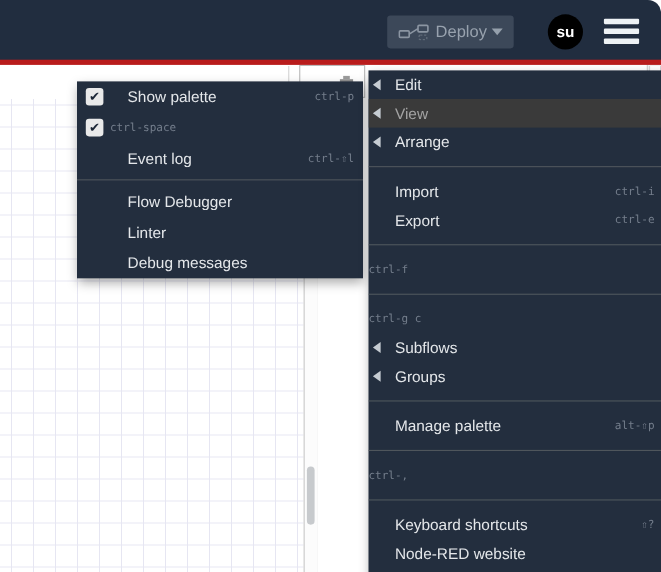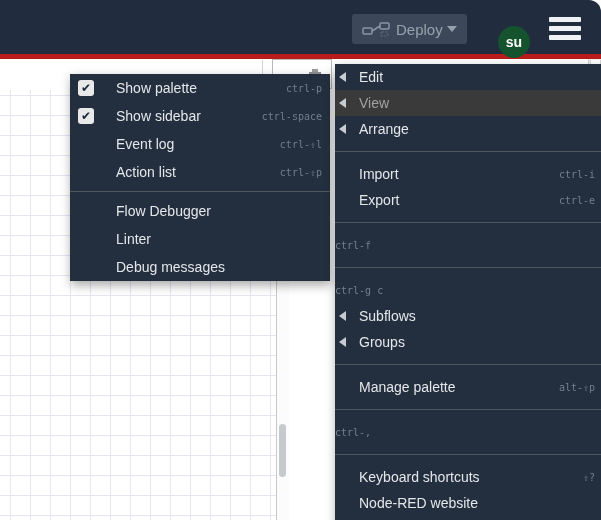--- a/index.html
+++ b/index.html
@@ -9,22 +9,22 @@
   
   .header{position:absolute;left:0;top:0;width:601px;height:54px;background:#212d3f;
           border-bottom:5px solid #b91c1c;border-top-right-radius:12px;}
   .deploy-btn{position:absolute;left:352px;top:14px;width:115px;height:30px;background:#3c4859;
               border-radius:3px;display:flex;align-items:center;cursor:pointer;}
   .deploy-icon{margin-left:10px;width:28px;height:16px;}
   .deploy-label{color:#98a2ae;font-size:15px;margin-left:6px;}
   .deploy-caret{position:absolute;right:10px;top:12px;width:0;height:0;
                 border-left:5px solid transparent;border-right:5px solid transparent;
                 border-top:6px solid #95a0ac;}
-  .avatar{position:absolute;left:498px;top:26px;width:32px;height:32px;border-radius:50%;
-          background:#14532d;color:#fff;font-size:14px;font-weight:bold;
+  .avatar{position:absolute;left:498px;top:13px;width:32px;height:32px;border-radius:50%;
+          background:#000000;color:#fff;font-size:14px;font-weight:bold;
           display:flex;align-items:center;justify-content:center;cursor:pointer;}
   .hamburger{position:absolute;left:549px;top:17px;width:32px;height:23px;cursor:pointer;
              display:flex;flex-direction:column;justify-content:space-between;}
   .hamburger .bar{height:5px;background:#eef2f5;border-radius:1px;}
 
   
   .tabbar{position:absolute;left:0;top:57px;width:588px;height:33px;background:#fff;
           border-bottom:1px solid #b9b9b9;}
   .tab-mark-blue{position:absolute;left:127px;top:26px;width:8px;height:7px;background:#a8c0d8;}
   .tab-mark-gray1{position:absolute;left:226px;top:26px;width:8px;height:6px;background:#9a9a9a;}
@@ -131,33 +131,27 @@
   </div>
 
   <div class="menu left-menu" id="left-menu">
       <div class="menu-item">
         <span class="checkbox">✔</span>
         <span class="menu-label">Show palette</span>
         <span class="menu-shortcut">ctrl-p</span>
       </div>
       <div class="menu-item">
         <span class="checkbox">✔</span>
-        <span class="menu-label">Show sidebar</span>
         <span class="menu-shortcut">ctrl-space</span>
       </div>
       <div class="menu-item">
         <span class="checkbox hidden-box"></span>
         <span class="menu-label">Event log</span>
         <span class="menu-shortcut">ctrl-⇧l</span>
       </div>
-      <div class="menu-item">
-        <span class="checkbox hidden-box"></span>
-        <span class="menu-label">Action list</span>
-        <span class="menu-shortcut">ctrl-⇧p</span>
-      </div>
       <div class="menu-divider"></div>
       <div class="menu-item">
         <span class="checkbox hidden-box"></span>
         <span class="menu-label">Flow Debugger</span>
       </div>
       <div class="menu-item">
         <span class="checkbox hidden-box"></span>
         <span class="menu-label">Linter</span>
       </div>
       <div class="menu-item">

